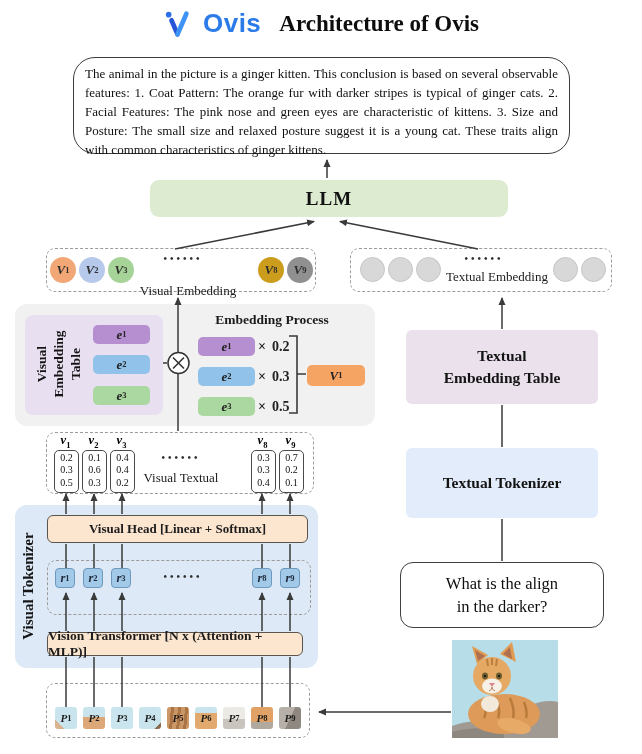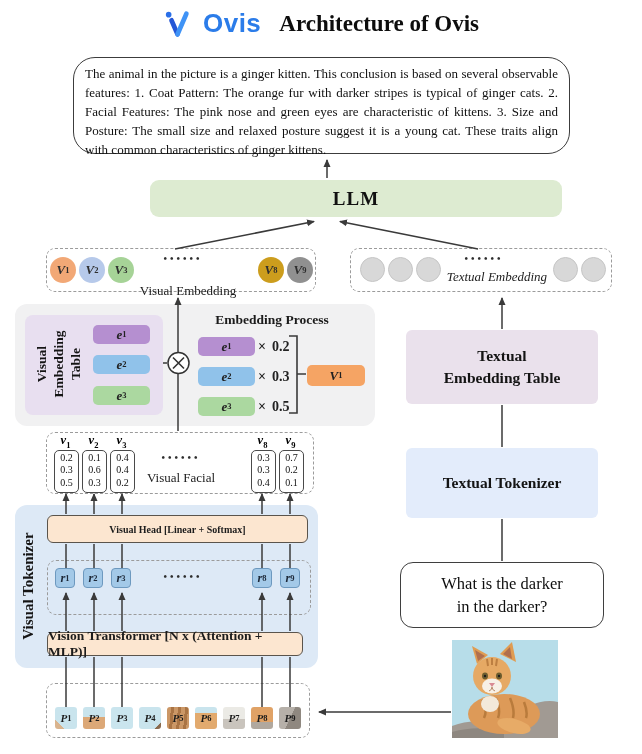--- a/index.html
+++ b/index.html
@@ -119,21 +119,21 @@
       <path d="M14.5,26 L24,4" stroke="#3f93f6" stroke-width="5" stroke-linecap="round"></path>
     </svg>
     <span class="ovis-text" style="color: rgb(43, 124, 233);">Ovis</span>
     <span class="arch-title">Architecture of Ovis</span>
   </div>
 
   <div class="abs l2 round-box" style="left:73px;top:57px;width:497px;height:97px;">
     <div class="output-text">The animal in the picture is a ginger kitten. This conclusion is based on several observable features: 1. Coat Pattern: The orange fur with darker stripes is typical of ginger cats. 2. Facial Features: The pink nose and green eyes are characteristic of kittens. 3. Size and Posture: The small size and relaxed posture suggest it is a young cat. These traits align with common characteristics of ginger kittens.</div>
   </div>
 
-  <div class="abs l2 llm-box" style="left: 150px; top: 180px; width: 412px; height: 37px; background: rgb(221, 235, 209);">
+  <div class="abs l2 llm-box" style="left: 150px; top: 180px; width: 358px; height: 37px; background: rgb(221, 235, 209);">
     <span>LLM</span>
   </div>
 
   <div class="abs l2 circle lbl" style="left: 50px; top: 257px; background: rgb(242, 168, 118);">
       <i>V</i>
       <sub>1</sub>
     </div>
   <div class="abs l2 circle lbl" style="left: 79px; top: 257px; background: rgb(182, 201, 234);">
       <i>V</i>
       <sub>2</sub>
@@ -152,21 +152,21 @@
     </div>
   <div class="abs l2 dots" style="left:143px;top:253px;width:80px;">••••••</div>
   <div class="abs l2 small-label" style="left:98px;top:269px;width:180px;margin-top:14px;">Visual Embedding</div>
 
   <div class="abs l2 gray-circle" style="left: 360px; top: 257px; background: rgb(216, 216, 216);"></div>
   <div class="abs l2 gray-circle" style="left: 388px; top: 257px; background: rgb(216, 216, 216);"></div>
   <div class="abs l2 gray-circle" style="left: 416px; top: 257px; background: rgb(216, 216, 216);"></div>
   <div class="abs l2 gray-circle" style="left: 553px; top: 257px; background: rgb(216, 216, 216);"></div>
   <div class="abs l2 gray-circle" style="left: 581px; top: 257px; background: rgb(216, 216, 216);"></div>
   <div class="abs l2 dots" style="left:444px;top:253px;width:80px;">••••••</div>
-  <div class="abs l2 small-label" style="left:407px;top:269px;width:180px;font-style:italic;">Textual Embedding</div>
+  <div class="abs l2 small-label" style="left:407px;top:269px;width:180px;">Textual Embedding</div>
 
   <div class="abs l2" style="left: 25px; top: 315px; width: 138px; height: 100px; border-radius: 8px; background: rgb(232, 223, 240);"></div>
   <div class="abs l2 rot big-label" style="left:18px;top:334px;width:80px;height:60px;font-size:13.5px;line-height:17px;">Visual Embedding Table</div>
   <div class="abs l2 pill lbl" style="left: 93px; top: 325px; background: rgb(181, 143, 208);">
       <i>e</i>
       <sub>1</sub>
     </div>
   <div class="abs l2 pill lbl" style="left: 93px; top: 355px; background: rgb(144, 194, 234);">
       <i>e</i>
       <sub>2</sub>
@@ -207,21 +207,21 @@
     </div>
 
   <div class="abs l2 table-box" style="left: 406px; top: 330px; width: 192px; height: 74px; background: rgb(234, 225, 236);">
     <span>Textual</span>
     <span>Embedding Table</span>
   </div>
   <div class="abs l2 table-box" style="left: 406px; top: 448px; width: 192px; height: 70px; background: rgb(227, 236, 251);">
     <span>Textual Tokenizer</span>
   </div>
   <div class="abs l2 question-box" style="left:400px;top:562px;width:204px;height:66px;">
-    <span>What is the darker</span>
+    <span>What is the align</span>
     <span>in the darker?</span>
   </div>
 
   <svg class="abs l2" style="left:452px;top:640px;" width="106" height="98" viewBox="0 0 106 98">
     <rect width="106" height="98" fill="#b7dde9"></rect>
     <path d="M0,86 C18,79 34,81 48,86 C66,68 88,58 106,62 L106,98 L0,98 Z" fill="#a19a93"></path>
     <path d="M0,92 C20,86 40,88 52,92 L52,98 L0,98 Z" fill="#8e8780"></path>
     <ellipse cx="52" cy="74" rx="36" ry="20" fill="#dd9a58"></ellipse>
     <path d="M30,60 q6,10 2,18 M44,58 q5,12 2,20 M58,58 q5,12 3,20 M72,62 q4,10 2,16" stroke="#b97b3c" stroke-width="2.5" fill="none"></path>
     <path d="M25,24 L20,6 L36,15 Z" fill="#e09c52"></path>
@@ -267,25 +267,25 @@
       <div>0.3</div>
       <div>0.4</div>
     </div>
   <div class="abs l2 token-box" style="left:279px;top:450px;">
     <div>0.7</div>
       <div>0.2</div>
       <div>0.1</div>
     </div>
 
   <div class="abs l2 dots" style="left:141px;top:452px;width:80px;">••••••</div>
-  <div class="abs l2 small-label" style="left:121px;top:470px;width:120px;">Visual Facial</div>
+  <div class="abs l2 small-label" style="left:121px;top:470px;width:120px;">Visual Textual</div>
 
   <div class="abs l2 rot big-label" style="left:-52px;top:575px;width:160px;height:22px;font-size:15px;">Visual Tokenizer</div>
 
-  <div class="abs l2 sect-box" style="left: 47px; top: 515px; width: 261px; height: 28px; font-size: 10px; background: rgb(252, 230, 208);">
+  <div class="abs l2 sect-box" style="left: 47px; top: 515px; width: 261px; height: 28px; font-size: 13px; background: rgb(252, 230, 208);">
     <span>Visual Head [Linear + Softmax]</span>
   </div>
 
   <div class="abs l2 rep-box lbl" style="left: 55px; top: 568px; background: rgb(163, 201, 232);">
       <i>r</i>
       <sub>1</sub>
     </div>
   <div class="abs l2 rep-box lbl" style="left: 83px; top: 568px; background: rgb(163, 201, 232);">
       <i>r</i>
       <sub>2</sub>

